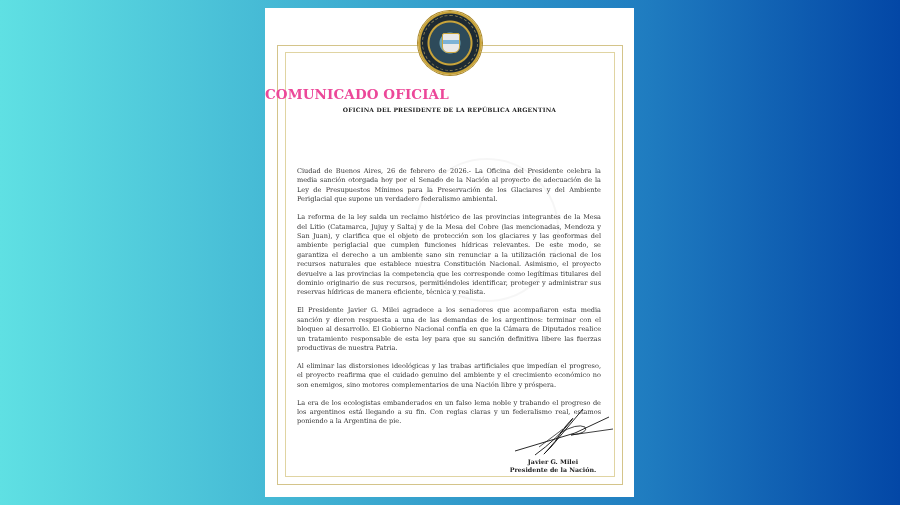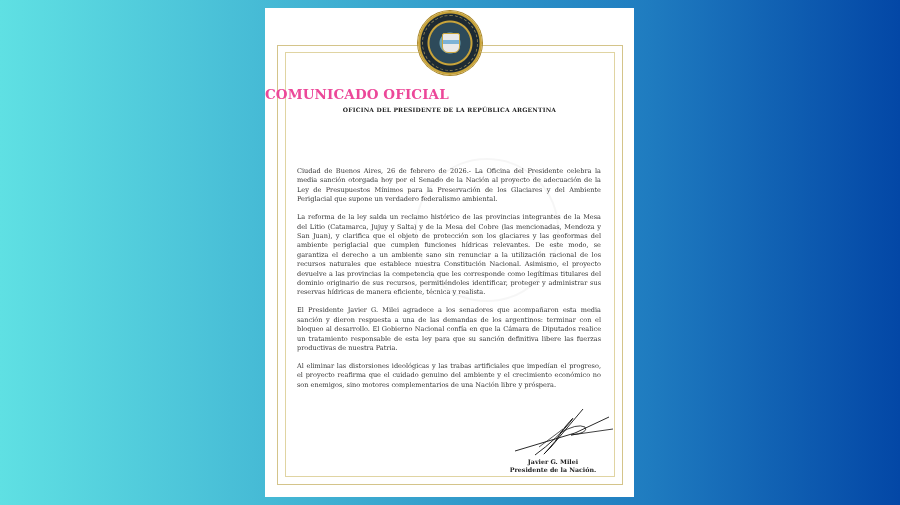--- a/index.html
+++ b/index.html
@@ -78,20 +78,21 @@
   </div>
 
   <div class="title">COMUNICADO OFICIAL</div>
   <div class="subtitle">OFICINA DEL PRESIDENTE DE LA REPÚBLICA ARGENTINA</div>
 
   <div class="body">
     <p>Ciudad de Buenos Aires, 26 de febrero de 2026.- La Oficina del Presidente celebra la media sanción otorgada hoy por el Senado de la Nación al proyecto de adecuación de la Ley de Presupuestos Mínimos para la Preservación de los Glaciares y del Ambiente Periglacial que supone un verdadero federalismo ambiental.</p>
     <p>La reforma de la ley salda un reclamo histórico de las provincias integrantes de la Mesa del Litio (Catamarca, Jujuy y Salta) y de la Mesa del Cobre (las mencionadas, Mendoza y San Juan), y clarifica que el objeto de protección son los glaciares y las geoformas del ambiente periglacial que cumplen funciones hídricas relevantes. De este modo, se garantiza el derecho a un ambiente sano sin renunciar a la utilización racional de los recursos naturales que establece nuestra Constitución Nacional. Asimismo, el proyecto devuelve a las provincias la competencia que les corresponde como legítimas titulares del dominio originario de sus recursos, permitiéndoles identificar, proteger y administrar sus reservas hídricas de manera eficiente, técnica y realista.</p>
     <p>El Presidente Javier G. Milei agradece a los senadores que acompañaron esta media sanción y dieron respuesta a una de las demandas de los argentinos: terminar con el bloqueo al desarrollo. El Gobierno Nacional confía en que la Cámara de Diputados realice un tratamiento responsable de esta ley para que su sanción definitiva libere las fuerzas productivas de nuestra Patria.</p>
     <p>Al eliminar las distorsiones ideológicas y las trabas artificiales que impedían el progreso, el proyecto reafirma que el cuidado genuino del ambiente y el crecimiento económico no son enemigos, sino motores complementarios de una Nación libre y próspera.</p>
+    <p>La era de los ecologistas embanderados en un falso lema noble y trabando el progreso de los argentinos está llegando a su fin. Con reglas claras y un federalismo real, estamos poniendo a la Argentina de pie.</p>
   </div>
 
   <svg class="signature" viewBox="0 0 110 60">
     <path d="M10 48 L70 30 L104 14" stroke="#111" stroke-width="0.9" fill="none"></path>
     <path d="M30 52 Q52 36 66 18 Q72 10 60 24 Q50 40 40 50 Q36 54 46 44 L78 6" stroke="#111" stroke-width="0.9" fill="none"></path>
     <path d="M55 30 Q72 20 80 24 Q84 30 66 32 L108 26" stroke="#111" stroke-width="0.8" fill="none"></path>
     <path d="M34 44 L58 26" stroke="#111" stroke-width="0.7" fill="none"></path>
   </svg>
 
   <div class="sig-name">

